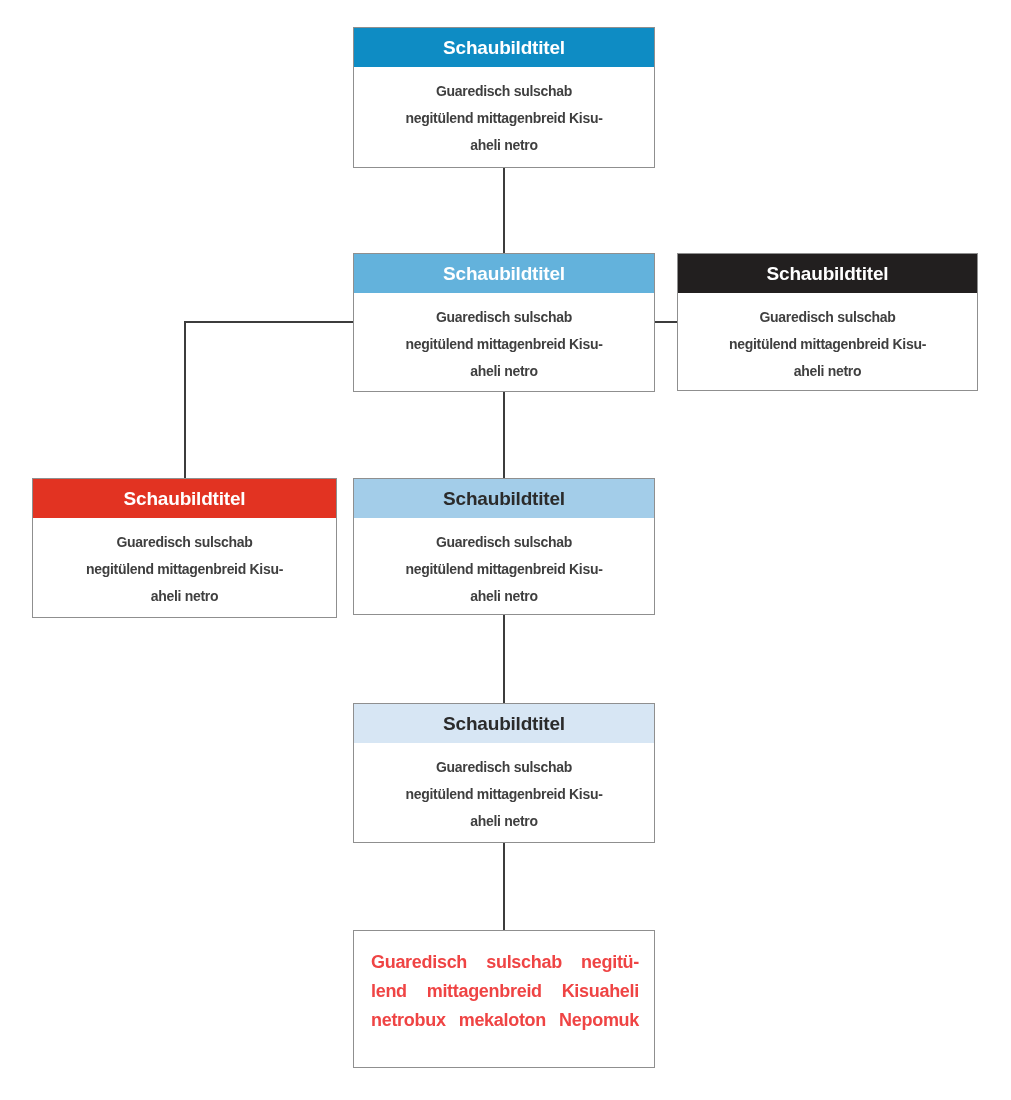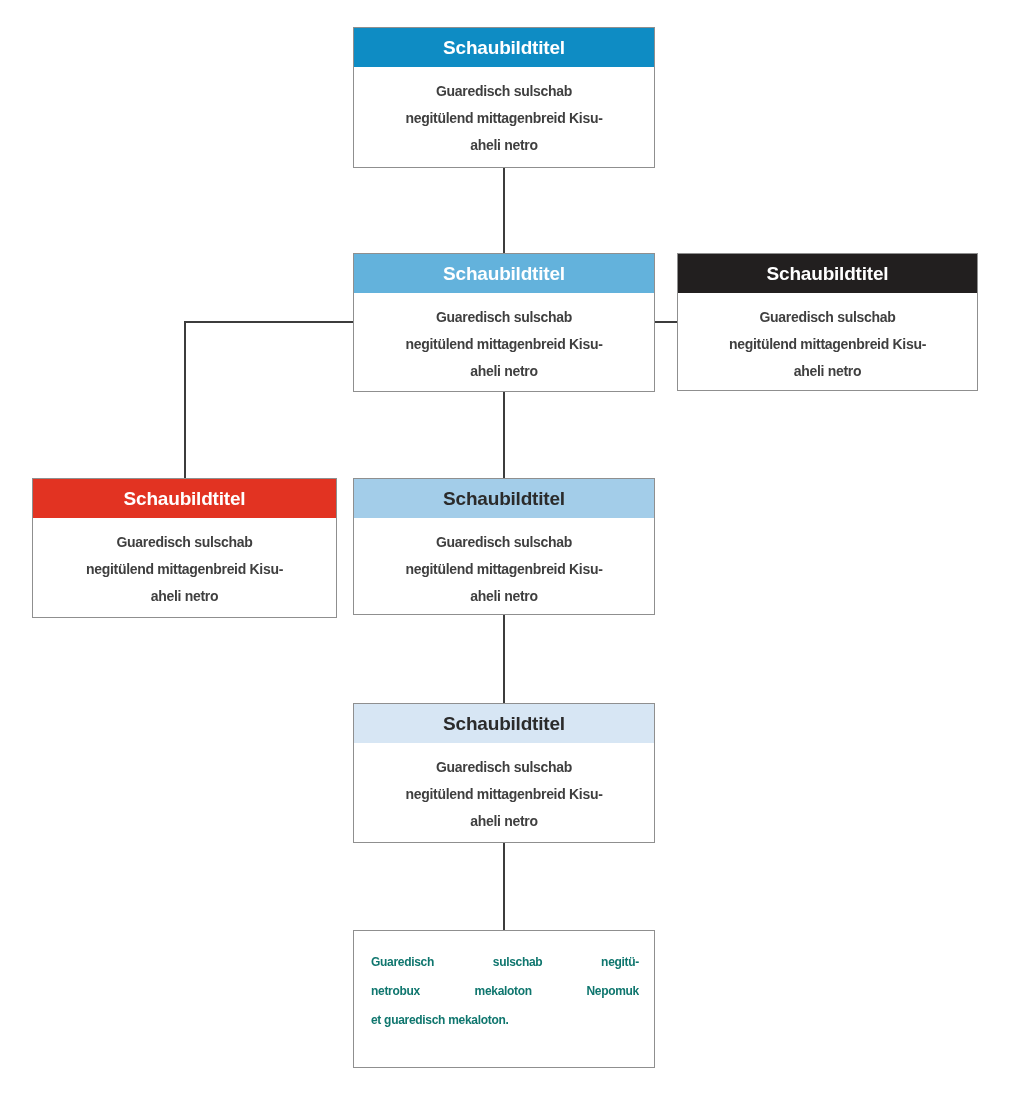--- a/index.html
+++ b/index.html
@@ -36,22 +36,22 @@
     font-size: 14px;
     font-weight: 700;
     letter-spacing: -0.3px;
   }
   .body-line {
     line-height: 27px;
     white-space: nowrap;
   }
   .plain-body {
     padding: 17px 15px 0 17px;
-    color: #0f766e;
-    font-size: 12px;
+    color: #ef4444;
+    font-size: 18px;
     font-weight: 700;
     letter-spacing: -0.3px;
     text-align: left;
   }
   .justify-line {
     line-height: 29px;
     text-align: justify;
     text-align-last: justify;
   }
   .justify-line.last {
@@ -139,18 +139,18 @@
     <div class="box-body">
       <div class="body-line">Guaredisch sulschab</div>
       <div class="body-line">negitülend mittagenbreid Kisu-</div>
       <div class="body-line">aheli netro</div>
     </div>
   </div>
 
   <div class="box" style="left:353px; top:930px; width:302px; height:138px;">
     <div class="plain-body">
       <div class="justify-line">Guaredisch sulschab negitü-</div>
+      <div class="justify-line">lend mittagenbreid Kisuaheli</div>
       <div class="justify-line">netrobux mekaloton Nepomuk</div>
-      <div class="justify-line last">et guaredisch mekaloton.</div>
     </div>
   </div>
 
 </div>
 
 </body></html>

